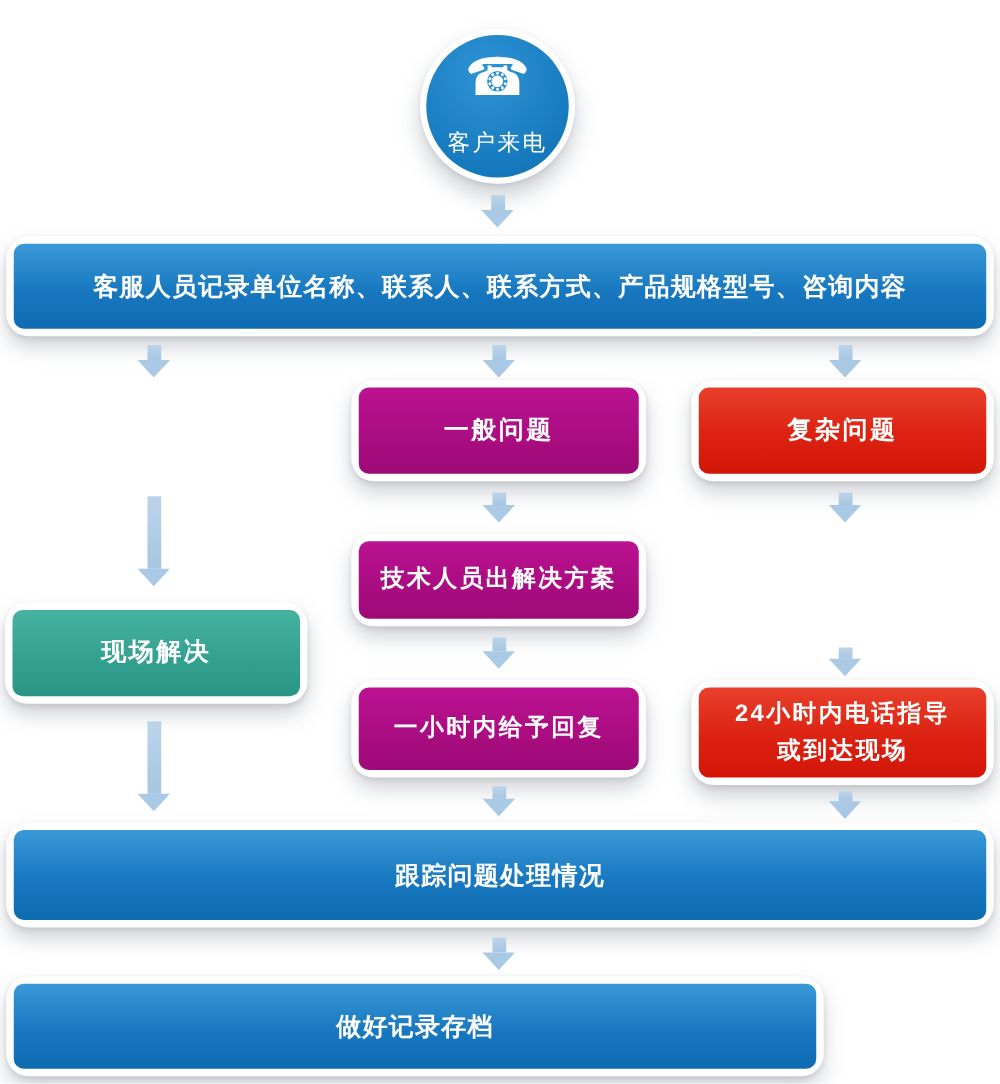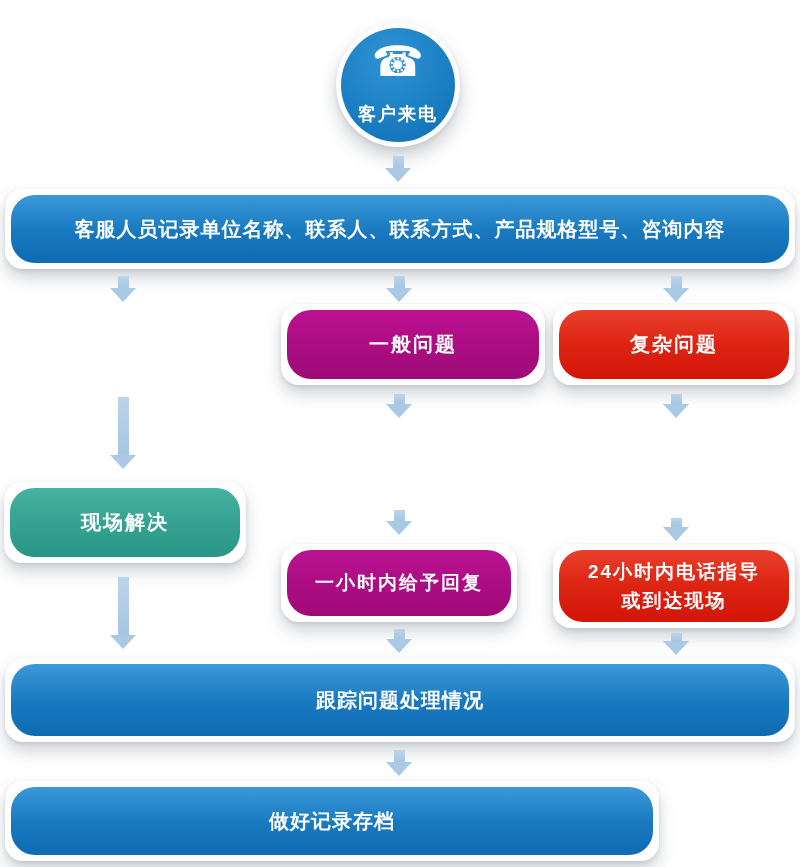--- a/index.html
+++ b/index.html
@@ -15,29 +15,29 @@
     box-shadow:0 10px 18px rgba(125,135,145,.40),0 2px 4px rgba(0,0,0,.08);
     display:flex;
   }
   .start-inner{
     flex:1;margin:5px;border-radius:50%;
     background:radial-gradient(circle at 42% 28%,#2f94d5 0%,#1b7fc3 55%,#0f6fb2 100%);
     display:flex;flex-direction:column;align-items:center;justify-content:center;
     color:#fff;
   }
   .phone-glyph{font-size:42px;line-height:1;margin-top:-4px;}
-  .start-label{font-size:18px;font-weight:700;letter-spacing:2px;margin-top:19px;}
+  .start-label{font-size:18px;font-weight:400;letter-spacing:2px;margin-top:19px;}
   
   .node{
     position:absolute;background:#fff;border-radius:18px;padding:6px;
     box-shadow:0 9px 16px rgba(120,130,142,.35),0 2px 4px rgba(0,0,0,.10);
     box-sizing:border-box;
   }
   .node-inner{
-    height:100%;border-radius:24px;
+    height:100%;border-radius:8px;
     display:flex;flex-direction:column;align-items:center;justify-content:center;
     color:#fff;font-weight:700;text-align:center;
   }
   .node-inner .ln{display:block;line-height:1.55;}
   .box-label{font-size:20px;letter-spacing:2px;line-height:1.55;}
   .bar-label{font-size:20px;letter-spacing:1px;}
   .blue  .node-inner{background:linear-gradient(180deg,#3a99d8 0%,#1878bf 55%,#0e6bb1 100%);}
   .teal  .node-inner{background:linear-gradient(180deg,#46b3a1 0%,#36a392 50%,#2a9584 100%);}
   .magenta .node-inner{background:linear-gradient(180deg,#bb1292 0%,#ac0d83 50%,#9d0a77 100%);}
   .red   .node-inner{background:linear-gradient(180deg,#e8402c 0%,#dd2413 50%,#d21507 100%);}
@@ -79,21 +79,21 @@
   </div>
   <div class="arrow" style="left:386px;top:276px;height:26px;width:26px">
     <div class="shaft"></div>
     <div class="head"></div>
   </div>
   <div class="arrow" style="left:663px;top:276px;height:26px;width:26px">
     <div class="shaft"></div>
     <div class="head"></div>
   </div>
 
-  <div class="node magenta" style="left:281px;top:304px;width:264px;height:81px">
+  <div class="node magenta" style="left:281px;top:304px;width:236px;height:81px">
     <div class="node-inner">
       <span class="box-label">一般问题</span>
     </div>
   </div>
   <div class="node red" style="left:553px;top:304px;width:242px;height:81px">
     <div class="node-inner">
       <span class="box-label">复杂问题</span>
     </div>
   </div>
 
@@ -107,20 +107,25 @@
     </div>
   </div>
   <div class="arrow" style="left:110px;top:577px;height:72px;width:26px">
     <div class="shaft"></div>
     <div class="head"></div>
   </div>
 
   <div class="arrow" style="left:386px;top:394px;height:24px;width:26px">
     <div class="shaft"></div>
     <div class="head"></div>
+  </div>
+  <div class="node magenta" style="left:281px;top:427px;width:236px;height:74px">
+    <div class="node-inner">
+      <span class="box-label" style="font-size:19px">技术人员出解决方案</span>
+    </div>
   </div>
   <div class="arrow" style="left:386px;top:510px;height:25px;width:26px">
     <div class="shaft"></div>
     <div class="head"></div>
   </div>
   <div class="node magenta" style="left:281px;top:544px;width:236px;height:78px">
     <div class="node-inner">
       <span class="box-label" style="font-size:19px">一小时内给予回复</span>
     </div>
   </div>

